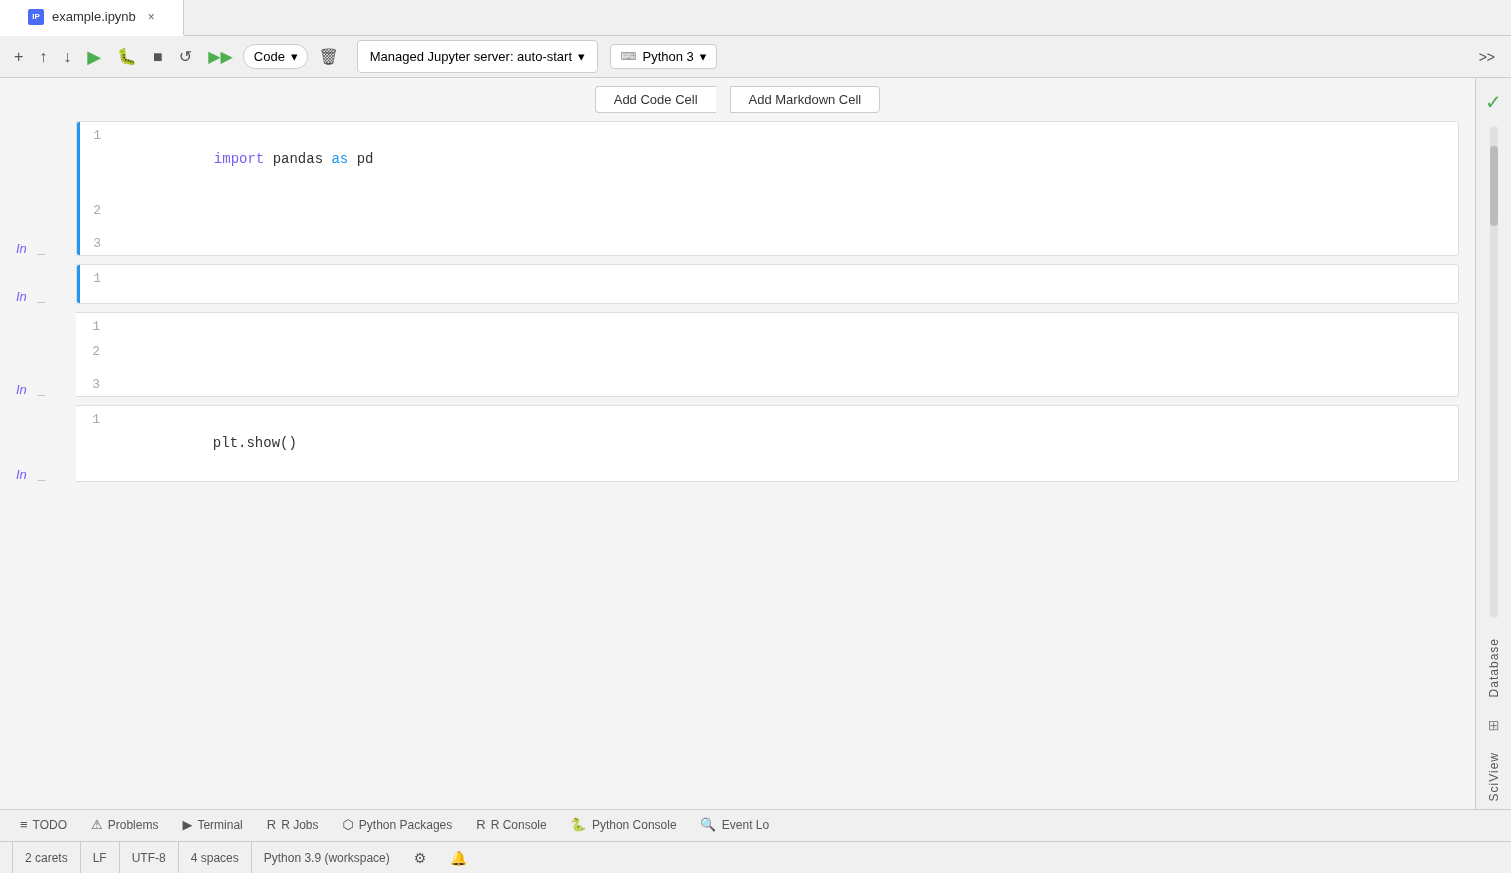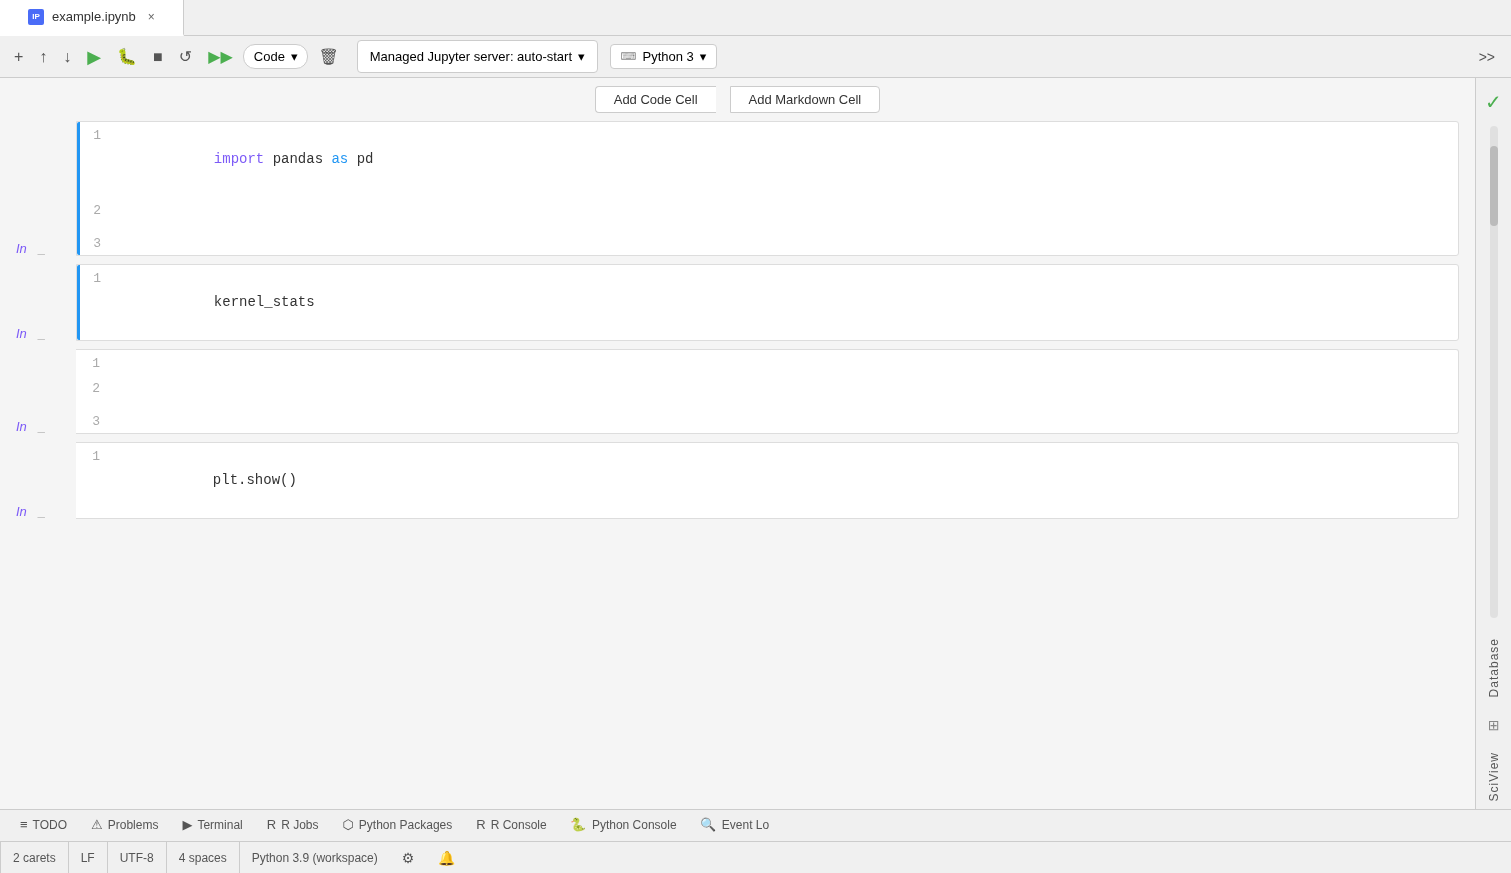--- a/index.html
+++ b/index.html
@@ -276,21 +276,21 @@
       top: 20px;
     }
 
     
     .status-bar {
       background: #f0f0f0;
       border-top: 1px solid #ccc;
       height: 32px;
       display: flex;
       align-items: center;
-      padding: 0 0;
+      padding: 0 12px;
       font-size: 12px;
       color: #555;
       gap: 0;
     }
     .status-right-item {
       padding: 0 12px;
       border-left: 1px solid #ccc;
       height: 100%;
       display: flex;
       align-items: center;
@@ -395,23 +395,20 @@
     <div class="cell-container">
       <div class="cell-label">
         <span class="cell-label-in">In</span>
         <span style="color:#999; margin: 0 2px;">&nbsp;</span>
         <span class="cell-label-underscore">_</span>
       </div>
       <div class="cell-body">
         <div class="cell-active-border"></div>
         <div class="cell-line">
           <span class="line-num">1</span>
-          <span class="line-code">
-            <span class="plain">kernel_stats</span>
-          </span>
         </div>
       </div>
     </div>
 
     <div class="cell-container">
       <div class="cell-label">
         <span class="cell-label-in">In</span>
         <span style="color:#999; margin: 0 2px;">&nbsp;</span>
         <span class="cell-label-underscore">_</span>
       </div>

